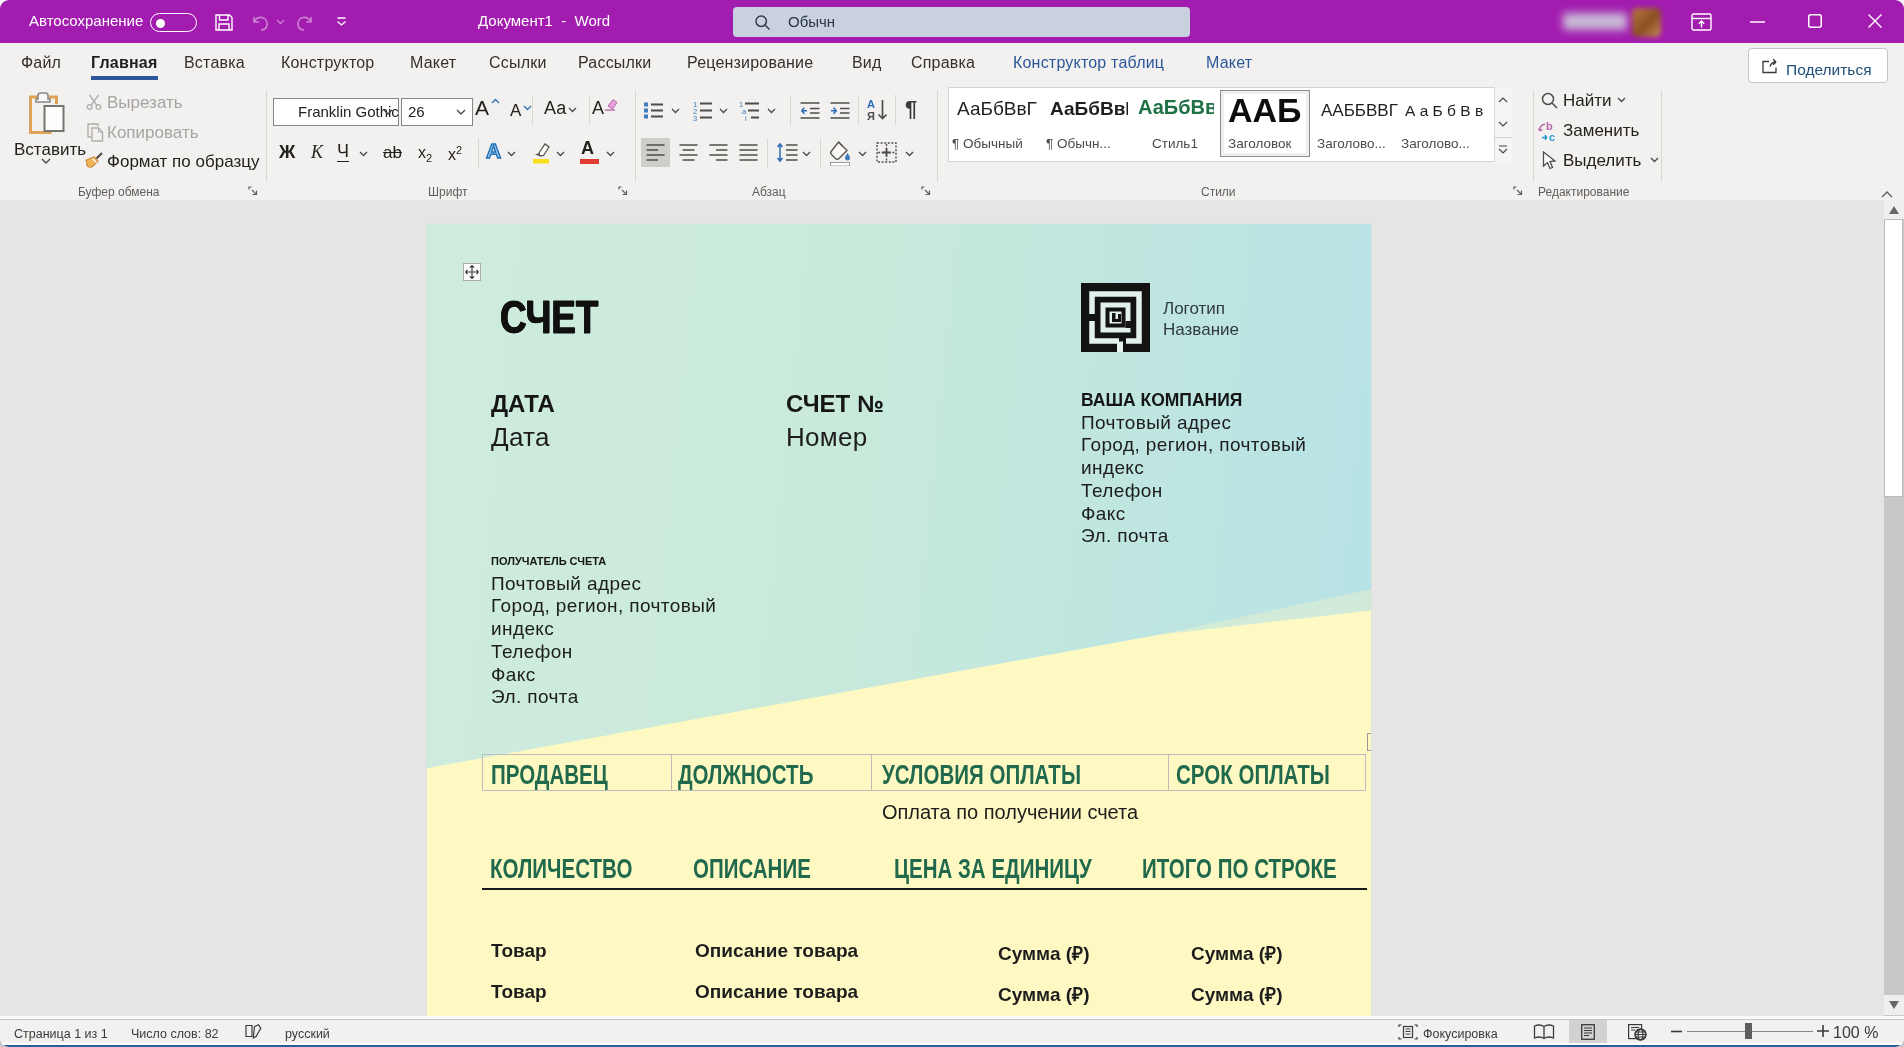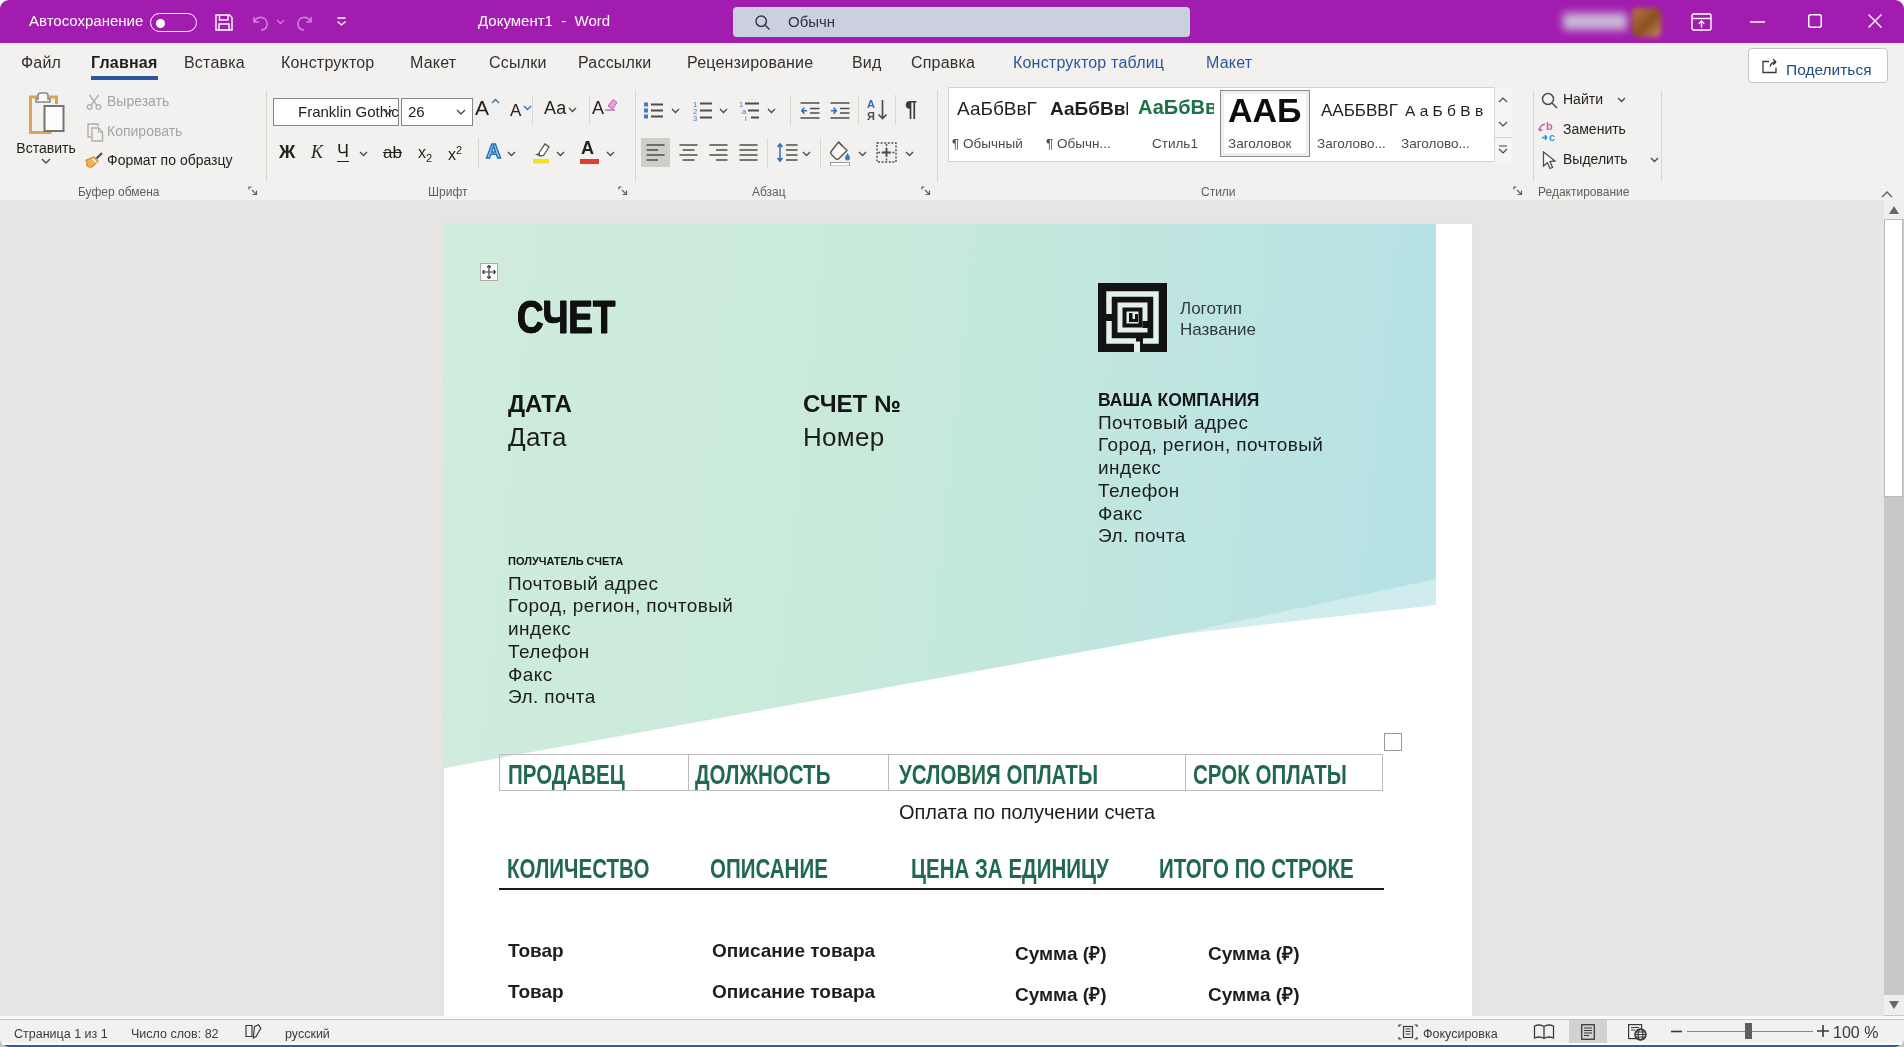--- a/index.html
+++ b/index.html
@@ -11,26 +11,26 @@
 #searchbox{position:absolute;left:733px;top:7px;width:457px;height:30px;background:#c9d1de;border-radius:4px}
 
 #tabrow{position:absolute;left:0;top:43px;width:1904px;height:42px;background:#f3f1ef}
 .tab{position:absolute;top:0;height:42px;line-height:40px;font-size:16px;letter-spacing:.2px;color:#33302e;white-space:nowrap}
 .tab.blue{color:#2b579a}
 .tab.sel{color:#201f1e;font-weight:bold}
 
 #ribbon{position:absolute;left:0;top:85px;width:1904px;height:115px;background:#f3f1ef;border-bottom:1px solid #d3d1cf}
 .gsep{position:absolute;top:5px;width:1px;height:92px;background:#d8d6d3}
 .glabel{position:absolute;top:100px;font-size:12px;color:#605e5c;white-space:nowrap}
-.btxt{font-size:14px;color:#24221f;white-space:nowrap}
+.btxt{font-size:17px;color:#24221f;white-space:nowrap}
 .gray{color:#a6a4a2}
 .combo{position:absolute;background:#fff;border:1px solid #878685;font-size:15px;color:#24221f}
 
 #docarea{position:absolute;left:0;top:200px;width:1904px;height:816px;background:#e6e5e3}
-#page{position:absolute;left:444px;top:24px;width:1028px;height:792px;background:#ffffff;overflow:hidden;box-shadow:0 0 0 1px #dce4e0}
+#page{position:absolute;left:427px;top:24px;width:944px;height:792px;background:#fef9c3;overflow:hidden;box-shadow:0 0 0 1px #dce4e0}
 .green{color:#21694c;font-weight:bold}
 .cnd{font-size:27px;transform:scaleX(.76);transform-origin:0 0;white-space:nowrap}
 
 #vscroll{position:absolute;left:1884px;top:0px;width:20px;height:816px;background:#c9c8c7}
 
 #statusbar{position:absolute;left:0;top:1016px;width:1904px;height:31px;background:#f3f1ef;font-size:12.5px;color:#3b3a39}
 .sbt{position:absolute;top:10px;white-space:nowrap}
 svg{display:block}
 </style></head>
 <body>

